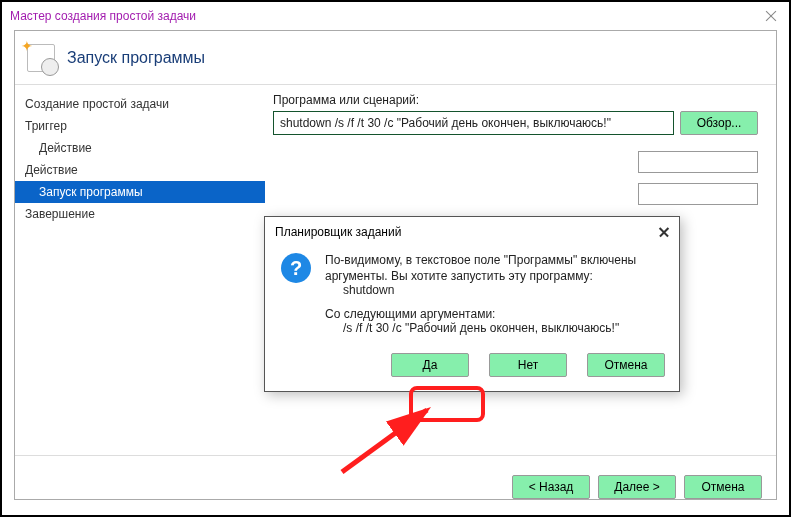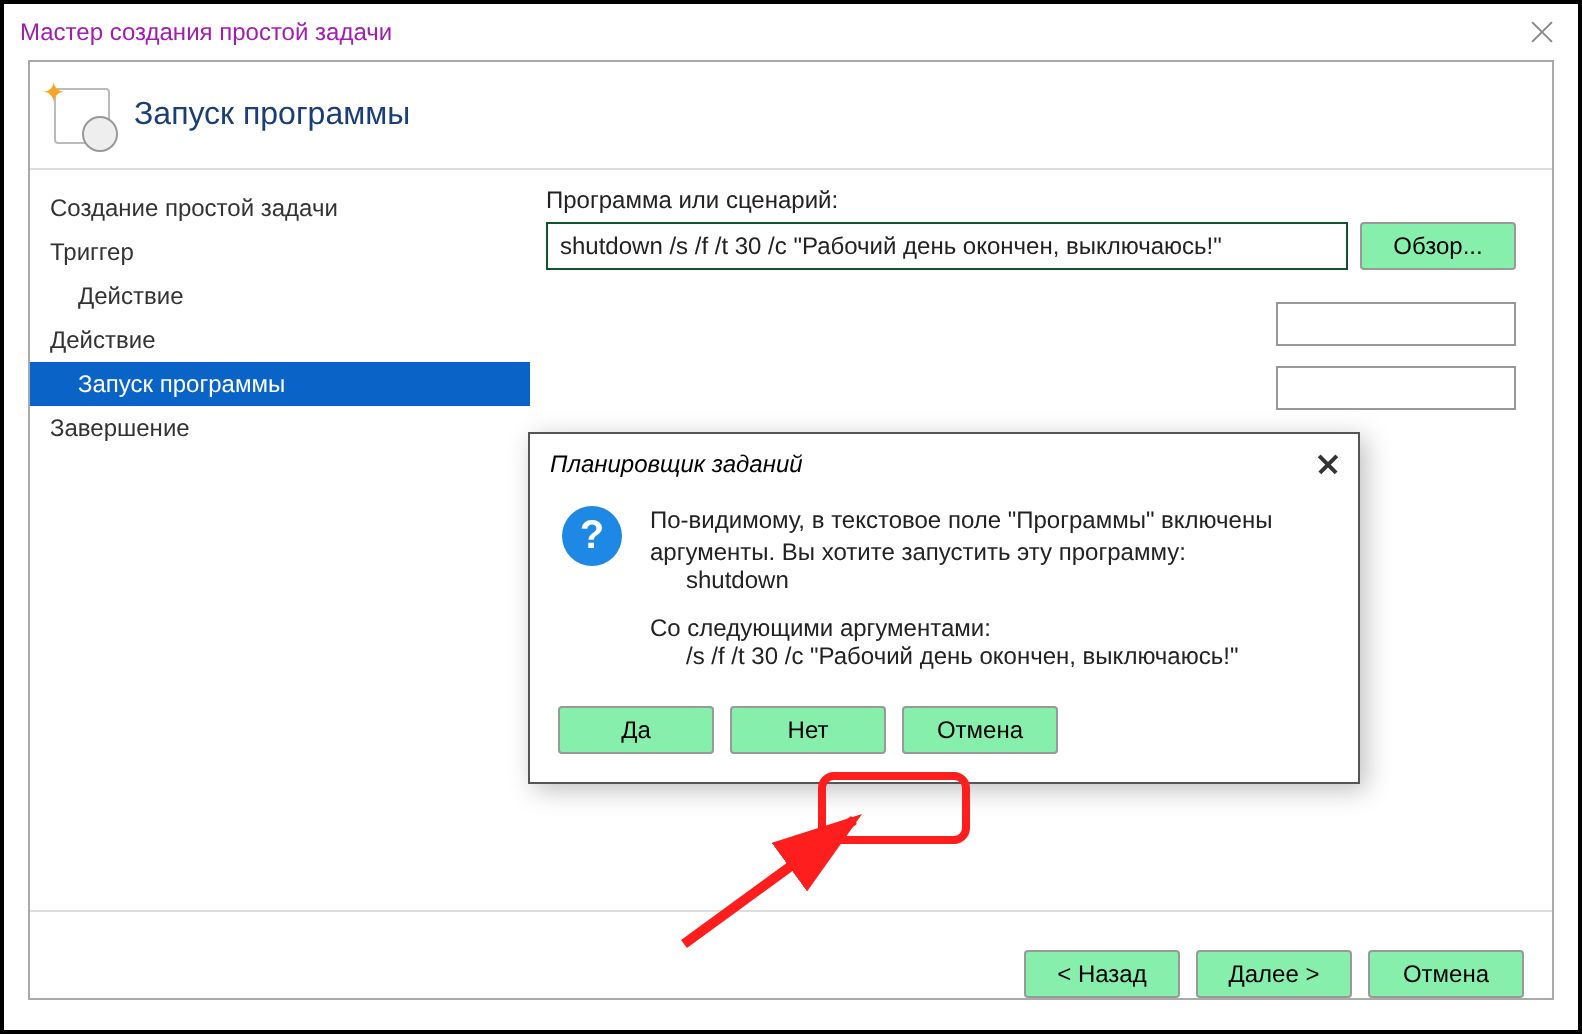--- a/index.html
+++ b/index.html
@@ -30,31 +30,31 @@
   input.text { flex:1; height:24px; font-size:12px; padding: 2px 6px; border:1px solid #14532d; background:#fff; color:#222; }
   .btn { height:24px; min-width:78px; background:#86efac; border:1px solid #999; font-size:12px; padding:0 10px; cursor:pointer; border-radius:2px; }
 
   .ghost-row1 { position:absolute; right:18px; top:66px; width:120px; height:22px; border:1px solid #999; background:#fff; }
   .ghost-row2 { position:absolute; right:18px; top:98px; width:120px; height:22px; border:1px solid #999; background:#fff; }
 
   .footer { height: 44px; border-top:1px solid #ddd; display:flex; justify-content:flex-end; align-items:flex-end; gap:8px; padding: 0 14px; }
 
   
   .modal { position:absolute; left:262px; top:214px; width:416px; background:#fff; border:1px solid #555; box-shadow: 3px 3px 12px rgba(0,0,0,0.25); }
-  .modal-title { height:30px; display:flex; align-items:center; padding:0 10px; font-size:12px; position:relative;font-style:italic; }
+  .modal-title { height:30px; display:flex; align-items:center; padding:0 10px; font-size:12px; position:relative; }
   .modal-title .close-x { position:absolute; right:8px; top:8px; width:14px; height:14px; }
   .modal-title .close-x::before, .modal-title .close-x::after { content:""; position:absolute; left:50%; top:50%; width:12px; height:1.5px; background:#333; }
   .modal-title .close-x::before { transform:translate(-50%,-50%) rotate(45deg); }
   .modal-title .close-x::after { transform:translate(-50%,-50%) rotate(-45deg); }
   .modal-body { display:flex; gap:14px; padding: 6px 16px 10px 16px; font-size:12px; color:#222; }
   .q-icon { width:30px; height:30px; border-radius:50%; background:#1e88e5; flex-shrink:0; display:flex; align-items:center; justify-content:center; color:#fff; font-size:20px; font-weight:bold; }
   .modal-text .line1 { margin-bottom:2px; }
   .modal-text .indent { padding-left:18px; }
   .modal-text .gap { margin-top:10px; }
-  .modal-buttons { display:flex; justify-content:flex-start; gap:8px; padding: 8px 14px 14px; }
+  .modal-buttons { display:flex; justify-content:flex-end; gap:20px; padding: 8px 14px 14px; }
 
   
   .red-box { position:absolute; border:4px solid #ff1e1e; border-radius:8px; pointer-events:none; }
   .arrow { position:absolute; pointer-events:none; }
 </style>
 </head>
 <body>
 
 <div class="titlebar">
   <span>Мастер создания простой задачи</span>

